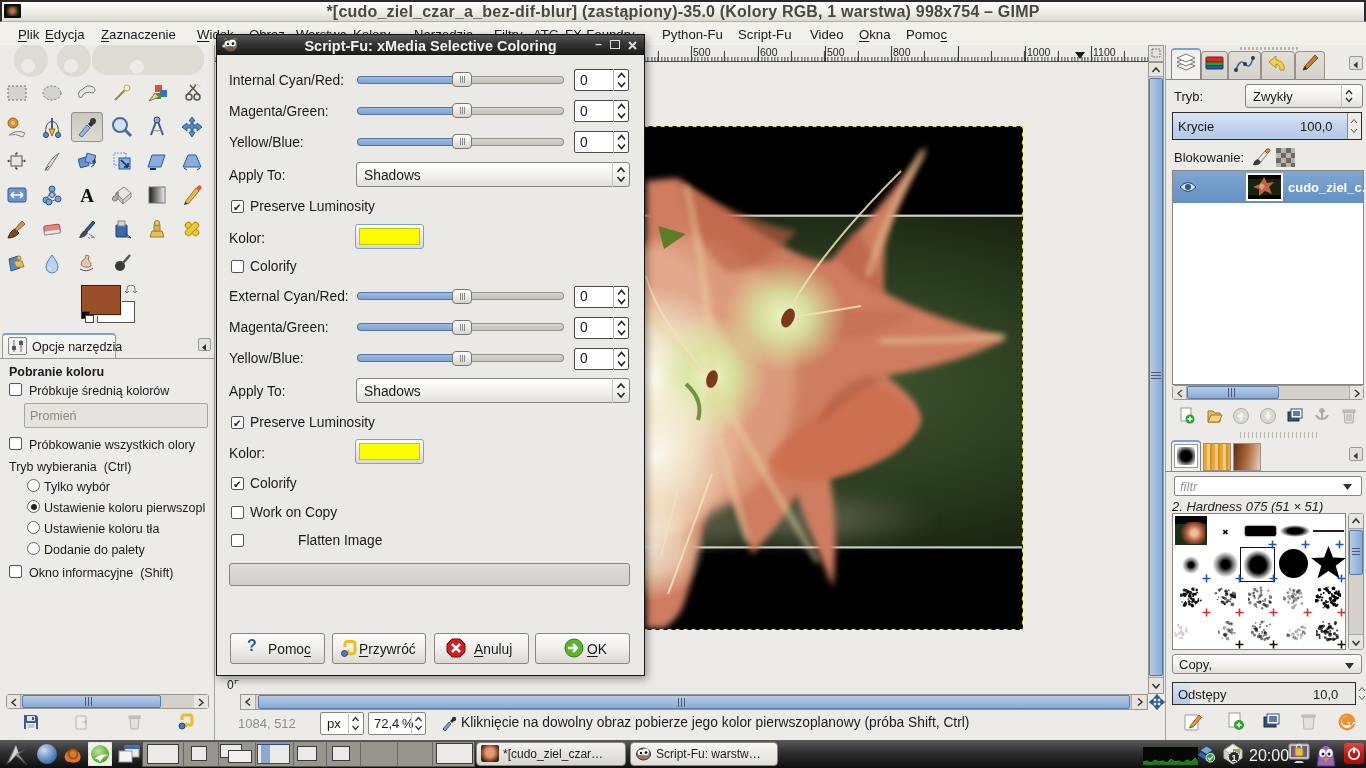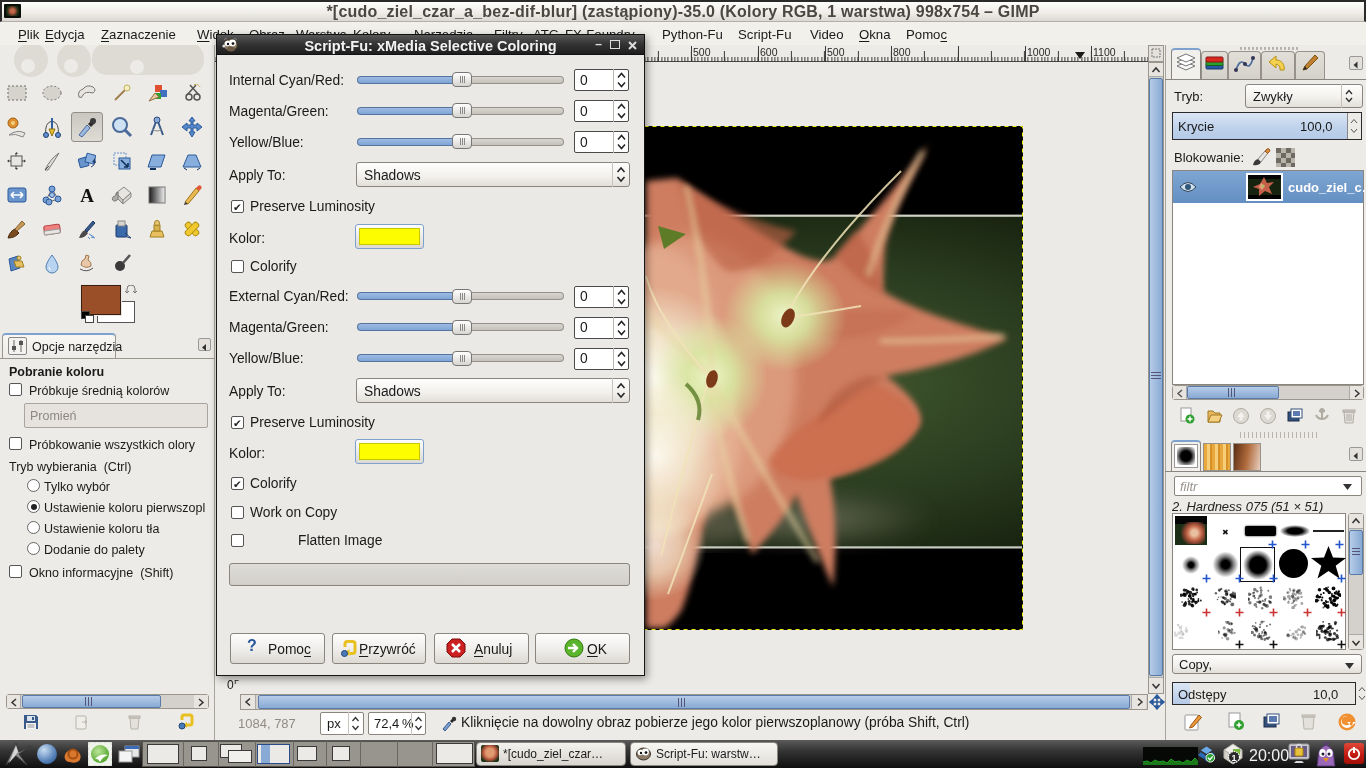--- a/index.html
+++ b/index.html
@@ -458,21 +458,21 @@
     <i style="width:1px;background:#557;"></i>
     <i style="width:1px;background:#557;"></i>
   </div>
 <div class="abs" style="left:1131px;top:695px;width:15px;height:14px;background:#e8e5e0;border-left:1px solid #aaa;"><svg width="15" height="14">
       <path d="M6 3.5 L10 7 L6 10.5" stroke="#333" fill="none" stroke-width="1.5"></path>
     </svg></div>
 <svg class="abs" style="left:1149px;top:694px;" width="16" height="16" viewBox="0 0 16 16">
     <path d="M8 1 L8 15 M1 8 L15 8 M8 1 l-2.5 3 h5 Z M8 15 l-2.5 -3 h5 Z M1 8 l3 -2.5 v5 Z M15 8 l-3 -2.5 v5 Z" fill="#2a5a9a" stroke="#2a5a9a" stroke-width="1.5"></path>
   </svg>
 
-<div class="abs" style="left:238px;top:716px;font-size:13px;color:#908c85;">1084, 787</div>
+<div class="abs" style="left:238px;top:716px;font-size:13px;color:#908c85;">1084, 512</div>
 <div class="abs" style="left:320px;top:712px;width:44px;height:23px;background:#fff;border:1px solid #8a867f;border-radius:2px;"></div>
 <div class="abs t13" style="left:327px;top:716px;">px</div>
 <div class="abs" style="left:348px;top:712px;width:15px;height:23px;border-left:1px solid #c8c4be;"><svg width="13" height="23">
       <path d="M3.5 9 L6.5 5.5 L9.5 9 M3.5 14 L6.5 17.5 L9.5 14" stroke="#333" fill="none" stroke-width="1.3"></path>
     </svg></div>
 <div class="abs" style="left:368px;top:712px;width:58px;height:23px;background:#fff;border:1px solid #8a867f;border-radius:2px;"></div>
 <div class="abs t13" style="left:374px;top:716px;">72,4 %</div>
 <div class="abs" style="left:411px;top:712px;width:15px;height:23px;border-left:1px solid #c8c4be;"><svg width="13" height="23">
       <path d="M3.5 9 L6.5 5.5 L9.5 9 M3.5 14 L6.5 17.5 L9.5 14" stroke="#333" fill="none" stroke-width="1.3"></path>
     </svg></div>

